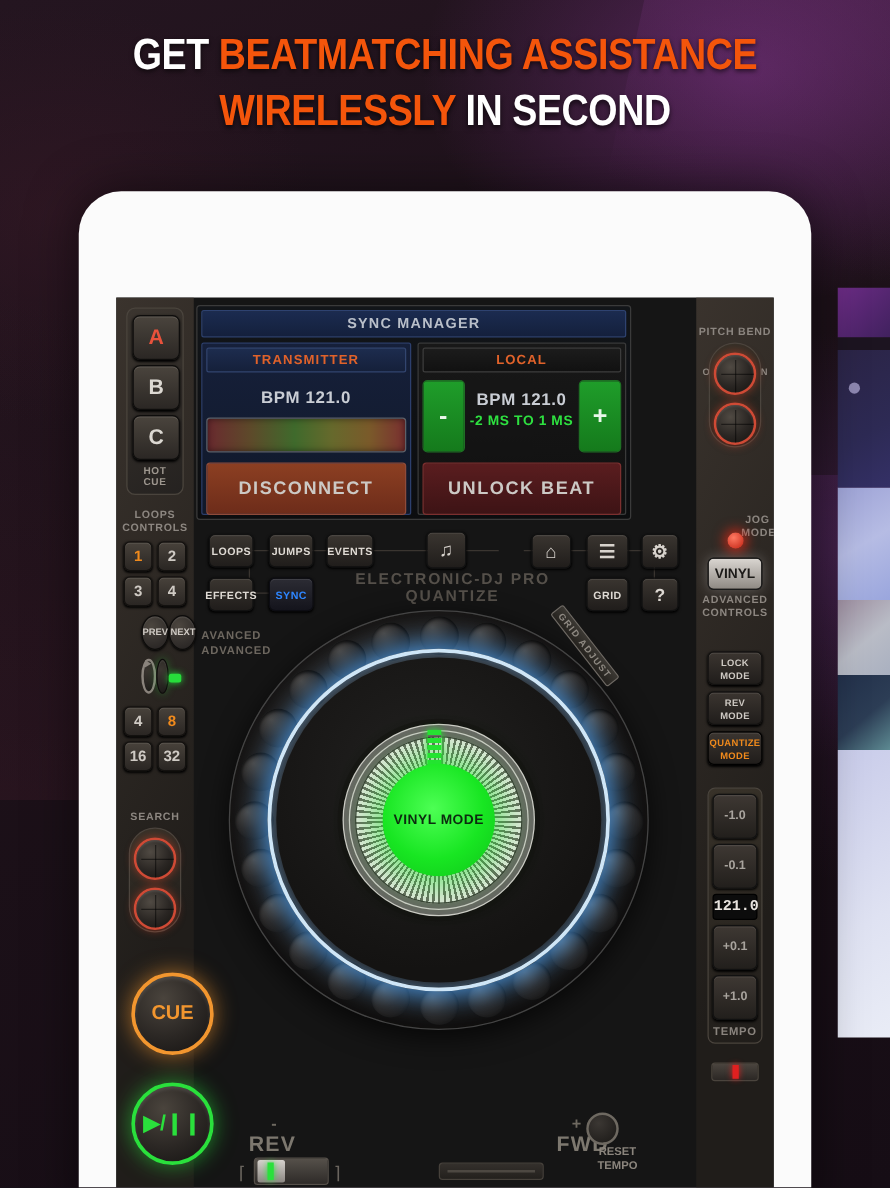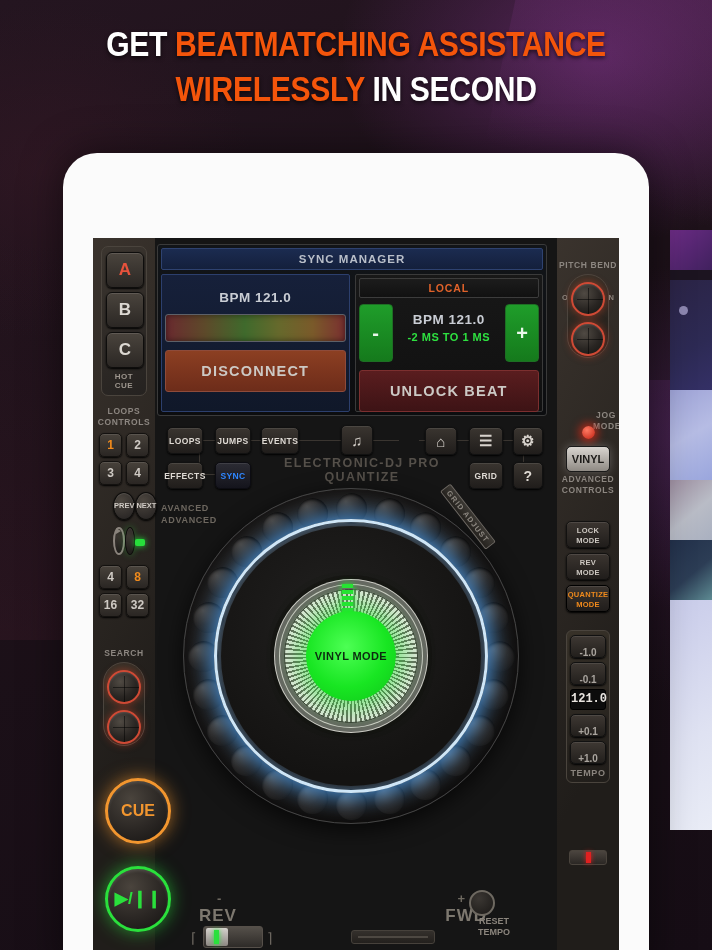--- a/index.html
+++ b/index.html
@@ -153,21 +153,21 @@
   .playbtn{
     position:absolute;left:12px;width:66px;height:66px;border-radius:50%;
     background:radial-gradient(circle at 38% 30%,#4a443d 0%,#2b2724 55%,#141211 100%);
     border:3px solid #2ae03c;
     box-shadow:0 0 18px rgba(42,224,60,.6), inset 0 2px 3px rgba(255,255,255,.12);
     color:#2ae03c; font-weight:bold; font-size:17px; text-align:center; line-height:60px;
   }
 
   
   #sync{
-    position:absolute; left:64px; top:6px; width:390px; height:172px;
+    position:absolute; left:64px; top:6px; width:348px; height:172px;
     border:1px solid #3a3a3a; border-radius:3px;
     background:linear-gradient(180deg,#121519,#0c0d0f);
     padding:3px;
   }
   .sm-title{
     height:22px;border:1px solid #2e4270;border-radius:2px;
     background:linear-gradient(180deg,#1b2b50,#14203c);
     color:#b9bfc9;font-size:11.5px;font-weight:bold;letter-spacing:1px;
     text-align:center;line-height:20px;
   }
@@ -306,21 +306,21 @@
     padding-top:4px; letter-spacing:.3px;
   }
   .modebtn.amber{ color:#f08a1c; border-color:#000;}
   .tempo-box{
     position:absolute;left:9px; width:44px;
     border:1px solid #4a443d;border-radius:6px;
     background:linear-gradient(150deg,#383229,#201d1a);
     padding:4px 3px;
   }
   .tbtn{
-    height:23px;border:1px solid #111;border-radius:5px;margin-bottom:4px;
+    height:36px;border:1px solid #111;border-radius:5px;margin-bottom:4px;
     background:linear-gradient(180deg,#3e3833,#221f1c);
     box-shadow:inset 0 1px 0 rgba(255,255,255,.09),0 1px 2px #000;
     color:#a9a49e;font-size:10px;font-weight:bold;text-align:center;line-height:34px;
   }
   .tdisp{
     height:21px;border:1px solid #000;border-radius:3px;margin-bottom:4px;
     background:#0c0c0c; color:#e8e4df; font-family:"Liberation Mono", monospace;
     font-size:12px;font-weight:bold;text-align:center;line-height:19px;
   }
   .tlbl{ color:#8a847e;font-size:9px;font-weight:bold;text-align:center;letter-spacing:.6px;}
@@ -431,20 +431,21 @@
 
         <div class="cuebtn" style="top:540px;">CUE</div>
         <div class="playbtn" style="top:628px;">▶/❙❙</div>
       </div>
 
       <div id="sync">
         <div class="sm-title">SYNC MANAGER</div>
         <div class="sm-row">
 
           <div class="sm-pane pane-tx">
+            <div class="pane-head">TRANSMITTER</div>
             <div class="bpm">BPM 121.0</div>
             <div class="spectrum"></div>
             <div class="bigbtn">DISCONNECT</div>
           </div>
 
           <div class="sm-pane pane-lo">
             <div class="pane-head lo">LOCAL</div>
             <div class="lo-mid">
               <div class="plusminus">-</div>
               <div class="lo-center">

